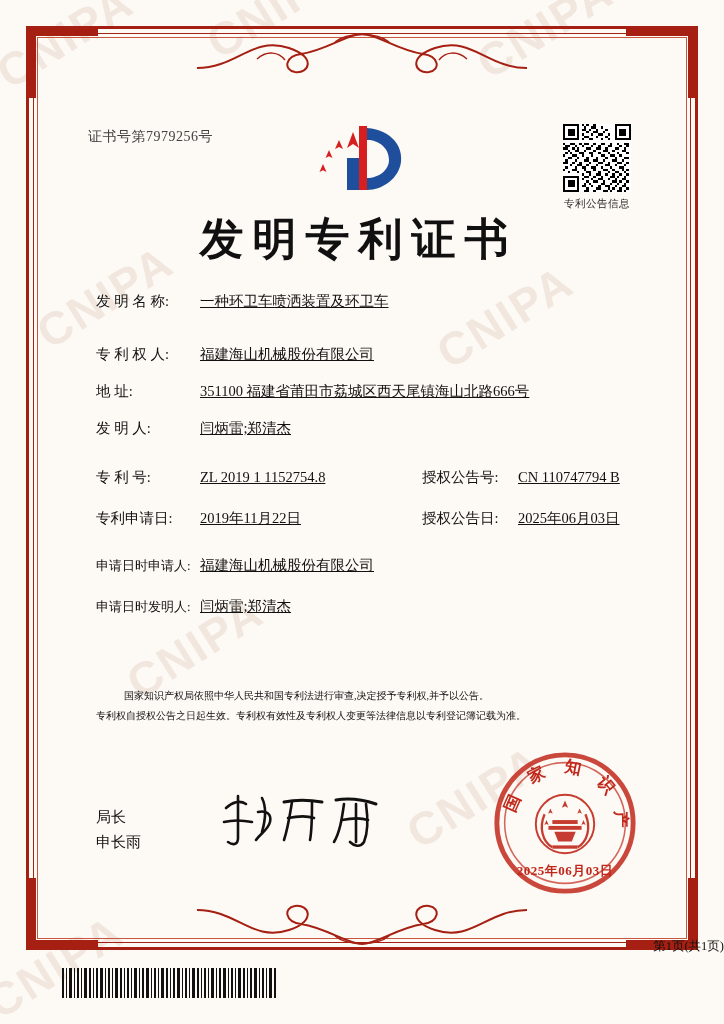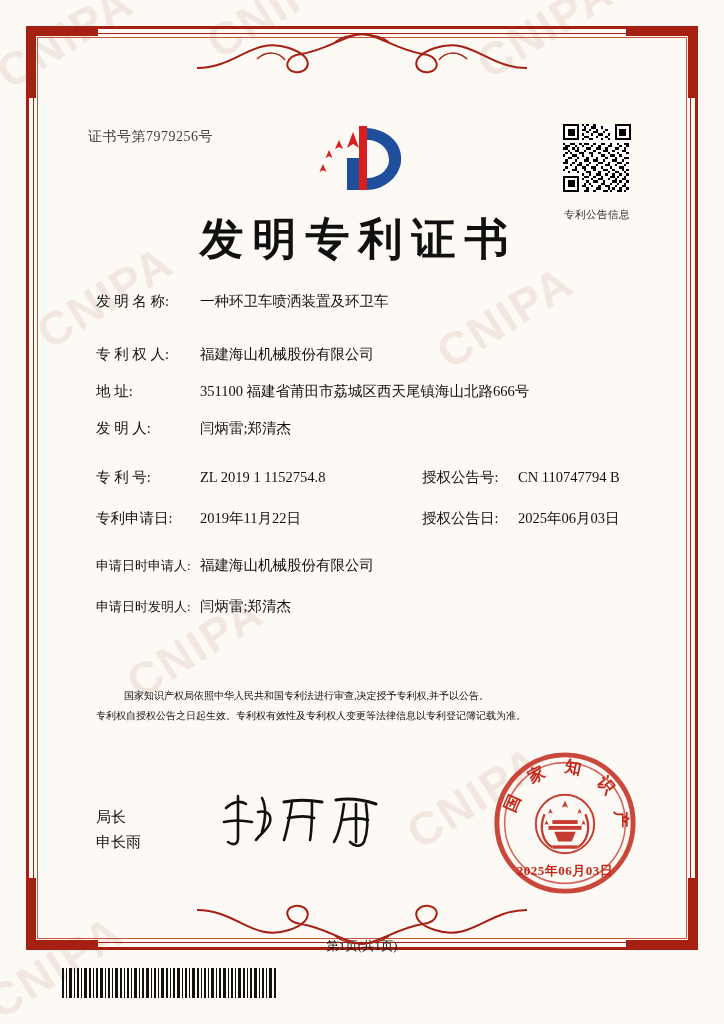--- a/index.html
+++ b/index.html
@@ -122,21 +122,21 @@
   }
   .qr {
     width: 68px;
     height: 68px;
     margin: 0 auto;
     display: block;
   }
   .qr-caption {
     font-size: 10.5px;
     color: #2b2b2b;
-    margin-top: 16px;
+    margin-top: 5px;
     letter-spacing: 0.5px;
   }
 
   .logo {
     position: absolute;
     left: 50%;
     top: 118px;
     transform: translateX(-50%);
     width: 130px;
     height: 80px;
@@ -173,20 +173,21 @@
   .label {
     width: 104px;
     flex: 0 0 104px;
     color: #111;
     font-size: 14.5px;
     white-space: nowrap;
   }
   .value {
     font-size: 14.5px;
     color: #111;
+    text-decoration: underline;
   }
   .two-col {
     display: flex;
     margin-bottom: 18px;
   }
   .col-a { width: 326px; flex: 0 0 326px; display: flex; align-items: baseline;}
   .col-b { display: flex; align-items: baseline;}
   .label-b {
     width: 96px;
     flex: 0 0 96px;
@@ -248,21 +249,21 @@
     font-weight: bold;
     letter-spacing: 0.5px;
   }
 
   
   .page-no {
     position: absolute;
     left: 0;
     right: 0;
     top: 938px;
-    text-align: center;
+    text-align: right;
     font-size: 12.5px;
     color: #111;
   }
   .barcode {
     position: absolute;
     left: 62px;
     top: 968px;
     width: 215px;
     height: 30px;
   }

